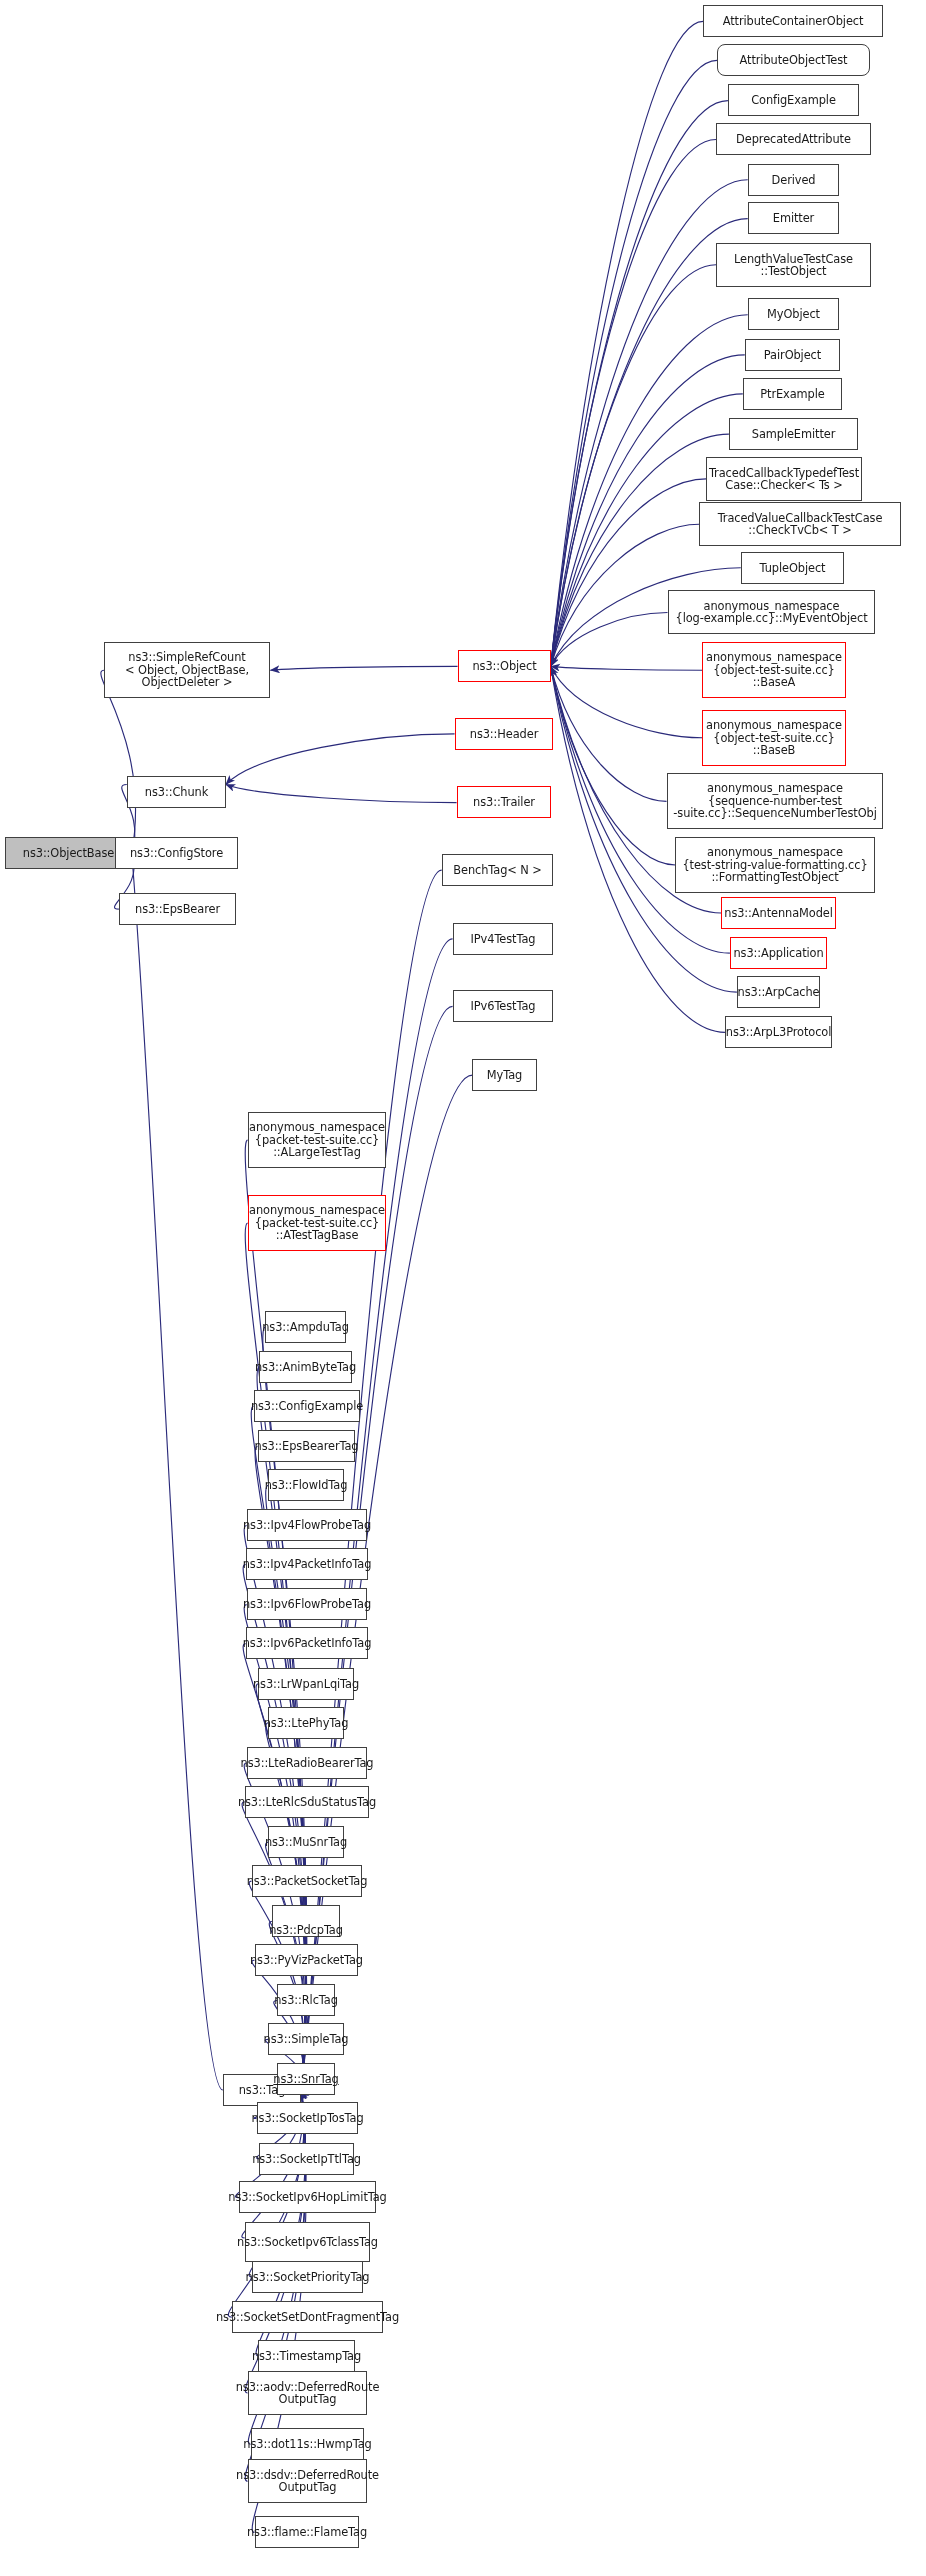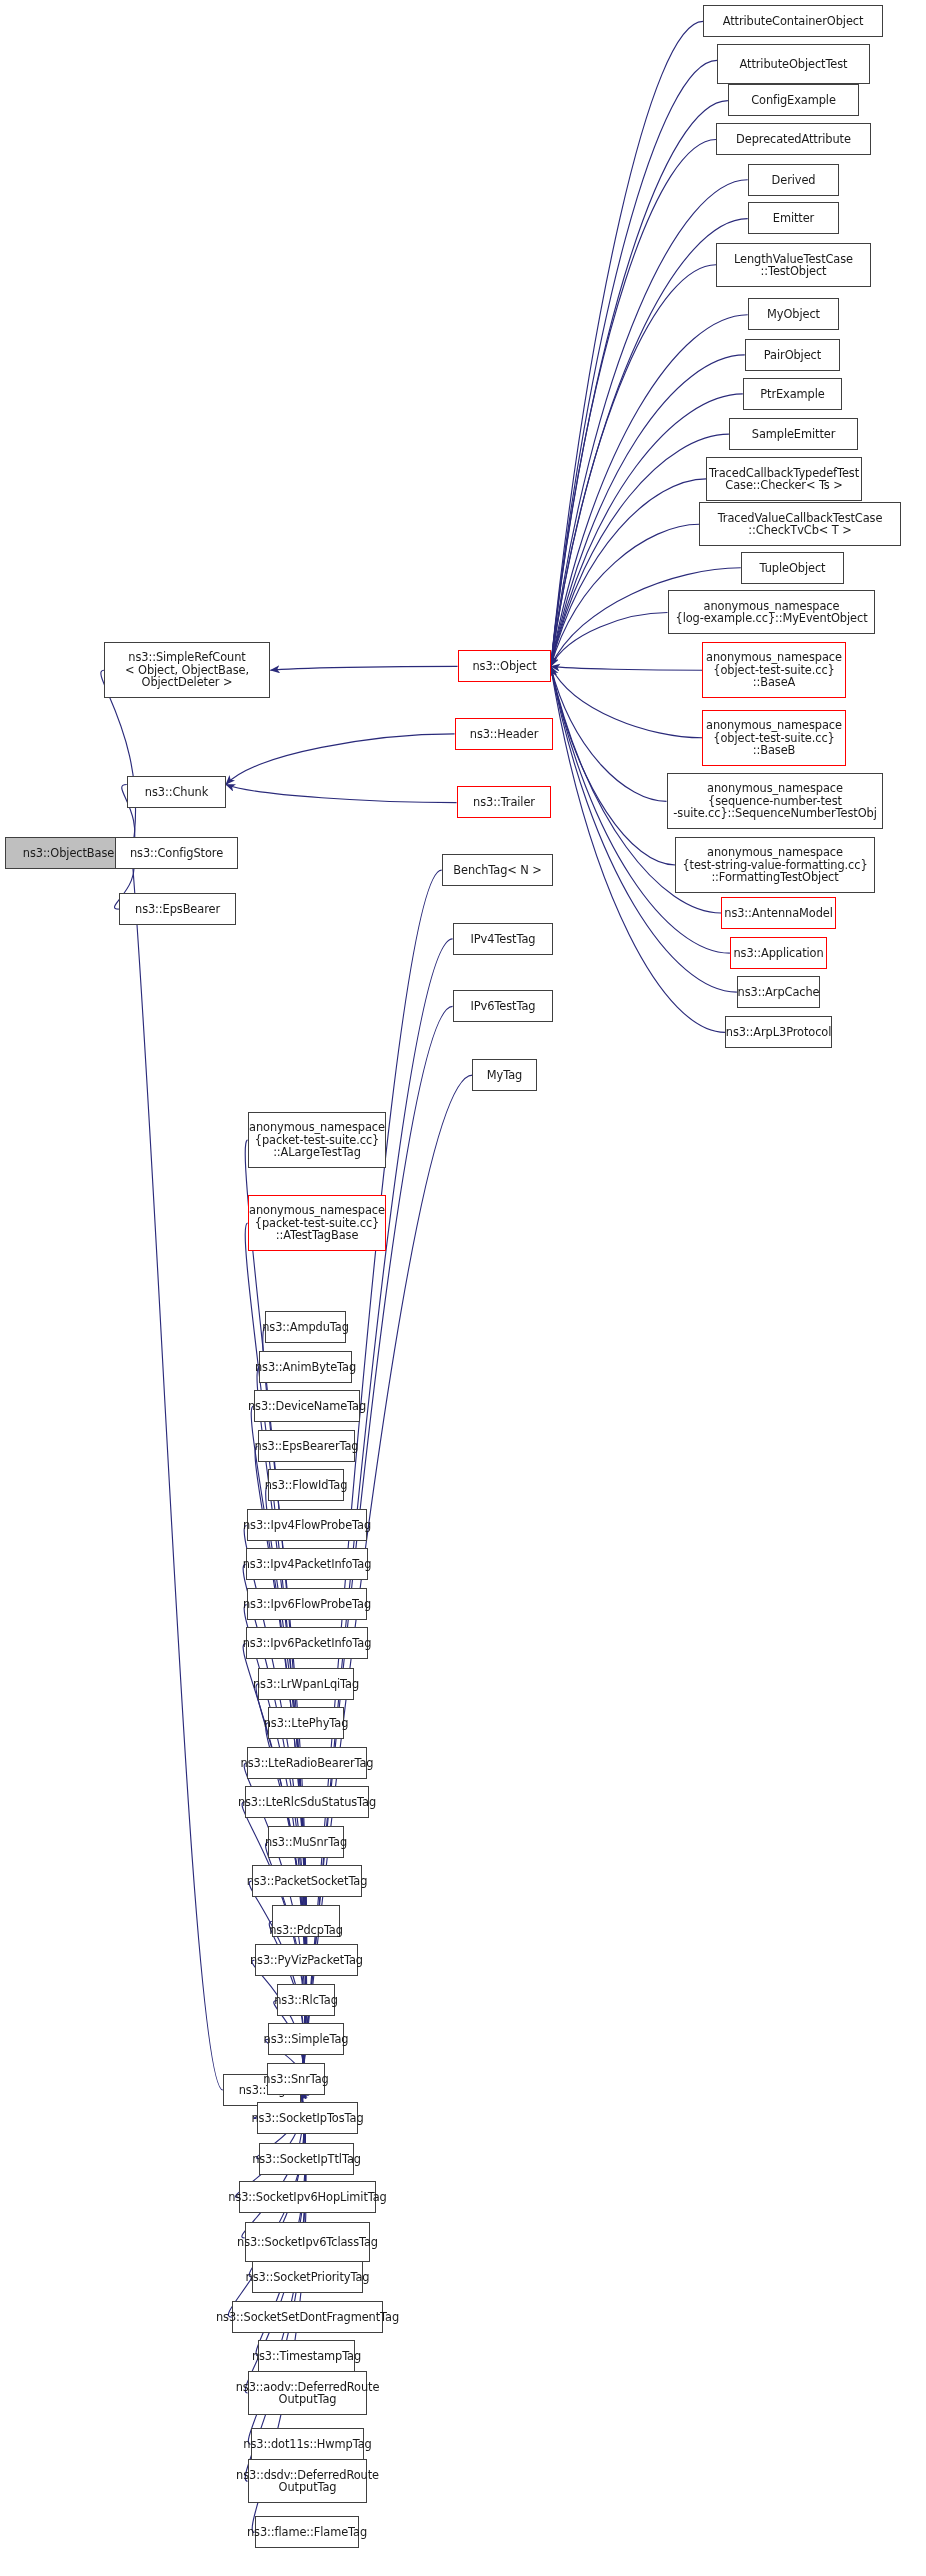--- a/index.html
+++ b/index.html
@@ -145,53 +145,53 @@
     <div class="node" style="left: 453px; top: 990px; width: 100px; height: 32px;"><span>IPv6TestTag</span></div>
     <div class="node" style="left: 472px; top: 1059px; width: 65px; height: 32px;"><span>MyTag</span></div>
     <div class="node" style="left: 248px; top: 1112px; width: 138px; height: 56px;"><span>anonymous_namespace
 {packet-test-suite.cc}
 ::ALargeTestTag</span></div>
     <div class="node red" style="left: 248px; top: 1195px; width: 138px; height: 56px;"><span>anonymous_namespace
 {packet-test-suite.cc}
 ::ATestTagBase</span></div>
     <div class="node" style="left: 265px; top: 1311px; width: 81px; height: 32px;"><span>ns3::AmpduTag</span></div>
     <div class="node" style="left: 259px; top: 1351px; width: 93px; height: 32px;"><span>ns3::AnimByteTag</span></div>
-    <div class="node" style="left: 254px; top: 1390px; width: 106px; height: 32px;"><span>ns3::DeviceNameTag</span></div>
+    <div class="node" style="left: 254px; top: 1390px; width: 106px; height: 32px;"><span>ns3::ConfigExample</span></div>
     <div class="node" style="left: 258px; top: 1430px; width: 97px; height: 32px;"><span>ns3::EpsBearerTag</span></div>
     <div class="node" style="left: 268px; top: 1469px; width: 76px; height: 32px;"><span>ns3::FlowIdTag</span></div>
     <div class="node" style="left: 247px; top: 1509px; width: 120px; height: 32px;"><span>ns3::Ipv4FlowProbeTag</span></div>
     <div class="node" style="left: 246px; top: 1548px; width: 122px; height: 32px;"><span>ns3::Ipv4PacketInfoTag</span></div>
     <div class="node" style="left: 247px; top: 1588px; width: 120px; height: 32px;"><span>ns3::Ipv6FlowProbeTag</span></div>
     <div class="node" style="left: 246px; top: 1627px; width: 122px; height: 32px;"><span>ns3::Ipv6PacketInfoTag</span></div>
     <div class="node" style="left: 258px; top: 1668px; width: 96px; height: 32px;"><span>ns3::LrWpanLqiTag</span></div>
     <div class="node" style="left: 268px; top: 1707px; width: 76px; height: 32px;"><span>ns3::LtePhyTag</span></div>
     <div class="node" style="left: 247px; top: 1747px; width: 120px; height: 32px;"><span>ns3::LteRadioBearerTag</span></div>
     <div class="node" style="left: 245px; top: 1786px; width: 124px; height: 32px;"><span>ns3::LteRlcSduStatusTag</span></div>
     <div class="node" style="left: 268px; top: 1826px; width: 76px; height: 32px;"><span>ns3::MuSnrTag</span></div>
     <div class="node" style="left: 252px; top: 1865px; width: 110px; height: 32px;"><span>ns3::PacketSocketTag</span></div>
     <div class="node" style="left: 272px; top: 1905px; width: 68px; height: 32px; align-items: flex-end;"><span>ns3::PdcpTag</span></div>
     <div class="node" style="left: 255px; top: 1944px; width: 103px; height: 32px;"><span>ns3::PyVizPacketTag</span></div>
     <div class="node" style="left: 277px; top: 1984px; width: 58px; height: 32px;"><span>ns3::RlcTag</span></div>
     <div class="node" style="left: 268px; top: 2023px; width: 76px; height: 32px;"><span>ns3::SimpleTag</span></div>
-    <div class="node" style="left: 267px; top: 2063px; width: 58px; height: 32px;"><span>ns3::SnrTag</span></div>
+    <div class="node" style="left: 277px; top: 2063px; width: 58px; height: 32px; text-decoration: underline;"><span>ns3::SnrTag</span></div>
     <div class="node" style="left: 257px; top: 2102px; width: 101px; height: 32px;"><span>ns3::SocketIpTosTag</span></div>
     <div class="node" style="left: 259px; top: 2143px; width: 95px; height: 32px;"><span>ns3::SocketIpTtlTag</span></div>
     <div class="node" style="left: 239px; top: 2181px; width: 137px; height: 32px;"><span>ns3::SocketIpv6HopLimitTag</span></div>
     <div class="node" style="left: 245px; top: 2222px; width: 125px; height: 40px;"><span>ns3::SocketIpv6TclassTag</span></div>
     <div class="node" style="left: 252px; top: 2261px; width: 111px; height: 32px;"><span>ns3::SocketPriorityTag</span></div>
     <div class="node" style="left: 232px; top: 2301px; width: 151px; height: 32px;"><span>ns3::SocketSetDontFragmentTag</span></div>
     <div class="node" style="left: 258px; top: 2340px; width: 97px; height: 32px;"><span>ns3::TimestampTag</span></div>
     <div class="node" style="left: 248px; top: 2371px; width: 119px; height: 44px;"><span>ns3::aodv::DeferredRoute
 OutputTag</span></div>
     <div class="node" style="left: 251px; top: 2428px; width: 113px; height: 32px;"><span>ns3::dot11s::HwmpTag</span></div>
     <div class="node" style="left: 248px; top: 2459px; width: 119px; height: 44px;"><span>ns3::dsdv::DeferredRoute
 OutputTag</span></div>
     <div class="node" style="left: 255px; top: 2516px; width: 104px; height: 32px;"><span>ns3::flame::FlameTag</span></div>
     <div class="node" style="left: 703px; top: 5.2px; width: 180px; height: 32px;"><span>AttributeContainerObject</span></div>
-    <div class="node" style="left: 717px; top: 44px; width: 153px; height: 40px;"><span>AttributeObjectTest</span></div>
+    <div class="node" style="left: 717px; top: 44px; width: 153px; height: 32px; border-radius: 8px;"><span>AttributeObjectTest</span></div>
     <div class="node" style="left: 728px; top: 84px; width: 131px; height: 32px;"><span>ConfigExample</span></div>
     <div class="node" style="left: 716px; top: 123px; width: 155px; height: 32px;"><span>DeprecatedAttribute</span></div>
     <div class="node" style="left: 748px; top: 164px; width: 91px; height: 32px;"><span>Derived</span></div>
     <div class="node" style="left: 748px; top: 202px; width: 91px; height: 32px;"><span>Emitter</span></div>
     <div class="node" style="left: 716px; top: 243px; width: 155px; height: 44px;"><span>LengthValueTestCase
 ::TestObject</span></div>
     <div class="node" style="left: 748px; top: 298px; width: 91px; height: 32px;"><span>MyObject</span></div>
     <div class="node" style="left: 745px; top: 339px; width: 95px; height: 32px;"><span>PairObject</span></div>
     <div class="node" style="left: 743px; top: 378px; width: 99px; height: 32px;"><span>PtrExample</span></div>
     <div class="node" style="left: 729px; top: 418px; width: 129px; height: 32px;"><span>SampleEmitter</span></div>

